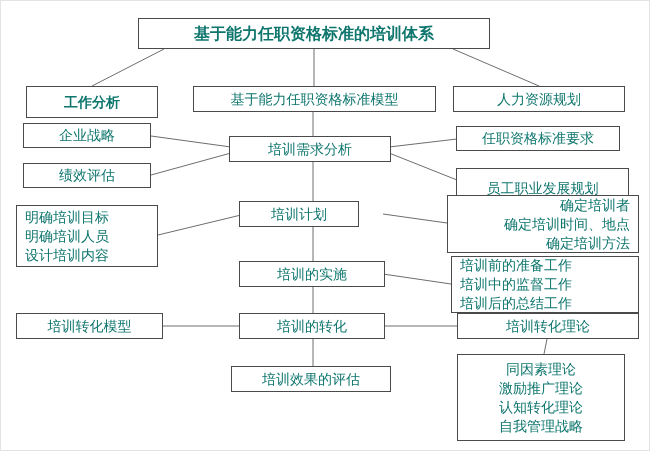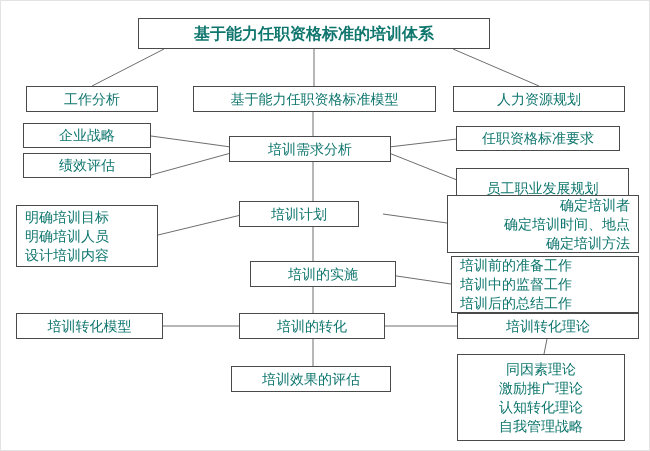--- a/index.html
+++ b/index.html
@@ -64,43 +64,43 @@
     <line x1="450" y1="283" x2="382" y2="273"></line>
 
     <line x1="162" y1="325" x2="238" y2="325"></line>
     <line x1="384" y1="325" x2="456" y2="325"></line>
 
     <line x1="546" y1="338" x2="543" y2="353"></line>
   </svg>
 
   <div class="node title" style="left:137px;top:17px;width:352px;height:31px;">基于能力任职资格标准的培训体系</div>
 
-  <div class="node" style="left:25px;top:85px;width:132px;height:26px;">工作分析</div>
+  <div class="node" style="left:25px;top:85px;width:132px;height:32px;font-weight:bold;">工作分析</div>
   <div class="node" style="left:192px;top:85px;width:243px;height:26px;">基于能力任职资格标准模型</div>
   <div class="node" style="left:452px;top:85px;width:172px;height:26px;">人力资源规划</div>
 
   <div class="node" style="left:22px;top:122px;width:128px;height:25px;">企业战略</div>
-  <div class="node" style="left:22px;top:152px;width:128px;height:25px;">绩效评估</div>
+  <div class="node" style="left:22px;top:162px;width:128px;height:25px;">绩效评估</div>
   <div class="node" style="left:228px;top:135px;width:162px;height:26px;">培训需求分析</div>
   <div class="node" style="left:455px;top:125px;width:164px;height:25px;">任职资格标准要求</div>
   <div class="node" style="left:455px;top:167px;width:173px;height:41px;">员工职业发展规划</div>
 
   <div class="node multi" style="left:15px;top:204px;width:142px;height:62px;">
     <div>明确培训目标</div>
     <div>明确培训人员</div>
     <div>设计培训内容</div>
   </div>
   <div class="node" style="left:238px;top:200px;width:120px;height:26px;">培训计划</div>
   <div class="node multi" style="left:446px;top:194px;width:192px;height:58px;align-items:flex-end;">
     <div>确定培训者</div>
     <div>确定培训时间、地点</div>
     <div>确定培训方法</div>
   </div>
 
-  <div class="node" style="left:238px;top:260px;width:146px;height:26px;margin-left:11px;">培训的实施</div>
+  <div class="node" style="left:238px;top:260px;width:146px;height:26px;">培训的实施</div>
   <div class="node multi" style="left:450px;top:255px;width:188px;height:57px;">
     <div>培训前的准备工作</div>
     <div>培训中的监督工作</div>
     <div>培训后的总结工作</div>
   </div>
 
   <div class="node" style="left:15px;top:312px;width:147px;height:26px;">培训转化模型</div>
   <div class="node" style="left:238px;top:312px;width:146px;height:26px;">培训的转化</div>
   <div class="node" style="left:456px;top:312px;width:182px;height:26px;">培训转化理论</div>
 

